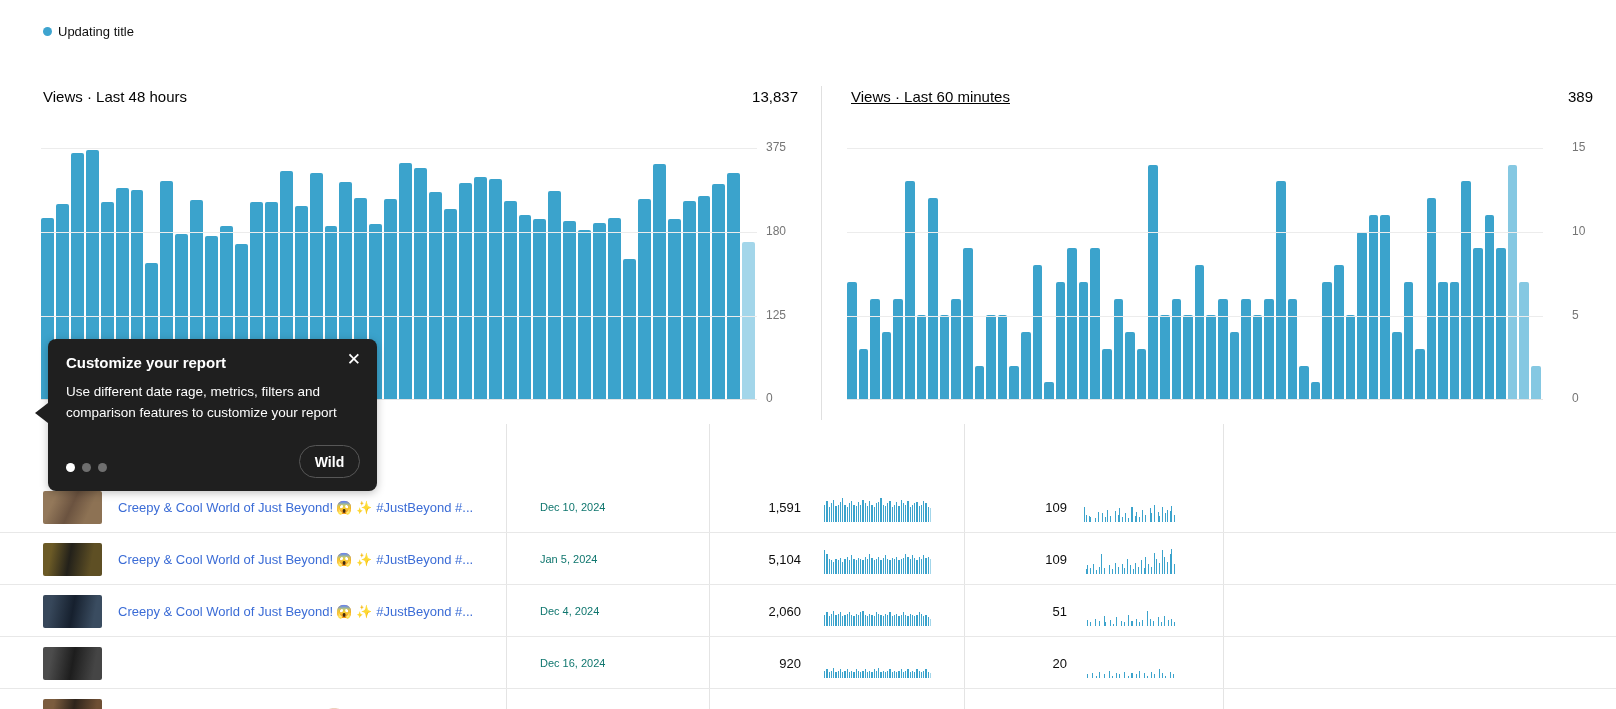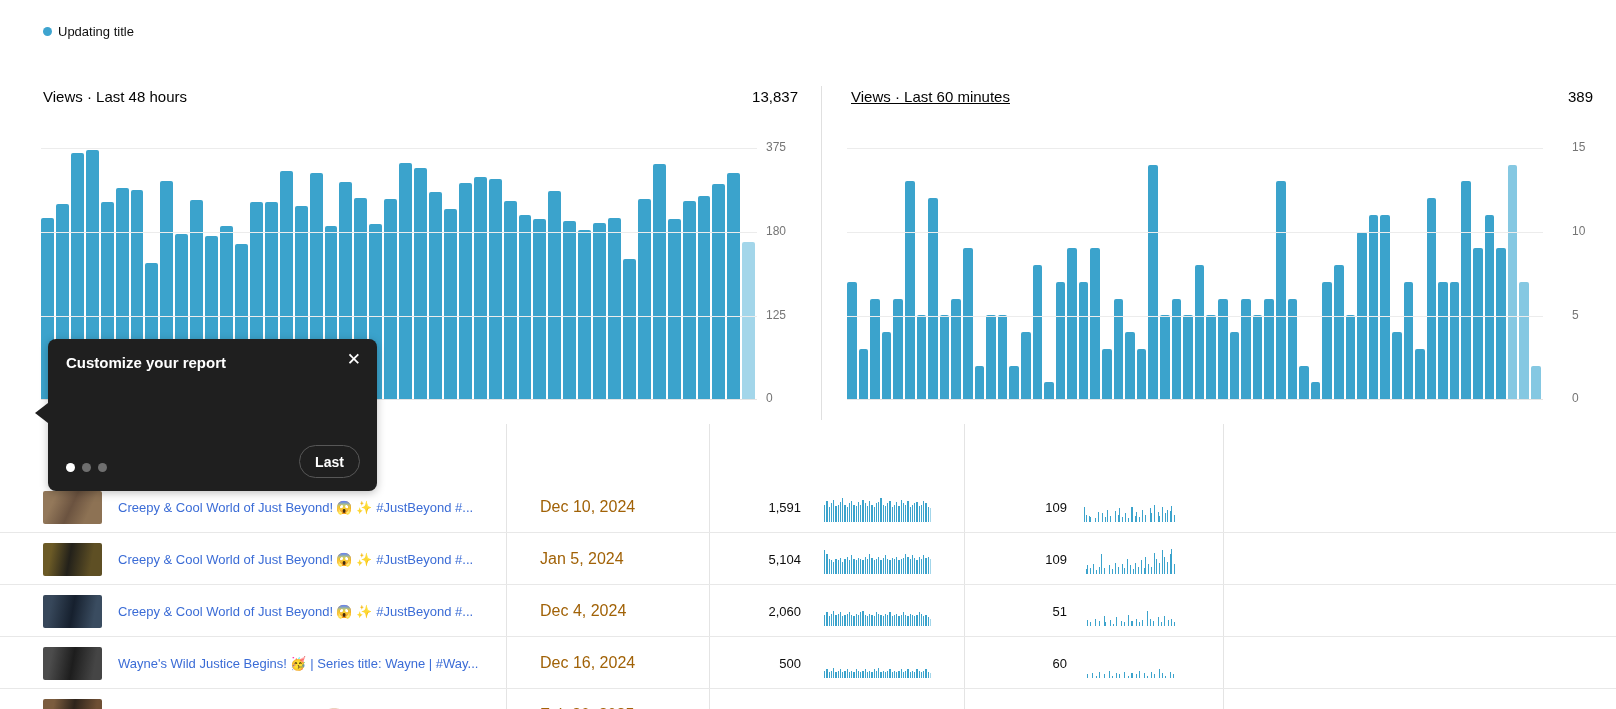--- a/index.html
+++ b/index.html
@@ -43,21 +43,21 @@
   .vline { position:absolute; top:424px; width:1px; height:285px; background:#e4e4e4; }
   .row { position:absolute; left:0; width:1616px; height:52px; border-bottom:1px solid #e8e8e8; }
   .thumb { position:absolute; left:43px; top:10px; width:59px; height:33px; border-radius:2px; }
   .t0 { background:linear-gradient(115deg,#93785a 20%,#6b5340 48%,#8d7254 75%); }
   .t1 { background:linear-gradient(100deg,#6b5a26 15%,#23211a 45%,#5e4f24 80%); }
   .t2 { background:linear-gradient(100deg,#37475a 15%,#16202e 50%,#3a4c60 85%); }
   .t3 { background:linear-gradient(100deg,#4c4c4c 15%,#1d1d1d 50%,#454545 85%); }
   .t4 { background:linear-gradient(100deg,#7b5c3e 18%,#2e241c 50%,#6e4f34 85%); }
   .vtitle { position:absolute; left:118px; top:0; height:52px; display:flex; align-items:center;
             font-size:13px; color:#3b6cd6; max-width:382px; white-space:nowrap; overflow:hidden; cursor:pointer; }
-  .vdate { position:absolute; left:540px; top:0; height:52px; display:flex; align-items:center; font-size:16px; color:#a16207;text-align:right; }
+  .vdate { position:absolute; left:540px; top:0; height:52px; display:flex; align-items:center; font-size:11px; color:#0f766e;text-align:right; }
   .num48 { position:absolute; right:815px; top:0; height:52px; display:flex; align-items:center; font-size:13px; color:#0d0d0d; }
   .num60 { position:absolute; right:549px; top:0; height:52px; display:flex; align-items:center; font-size:13px; color:#0d0d0d; }
   .spark { position:absolute; top:16px; height:25px; display:flex; align-items:flex-end; }
   .spark48 { left:824px; width:108px; }
   .spark60 { left:1084px; width:92px; }
   .spark .bar { flex:1; background:#3ba3cc; margin-right:1px; }
   .spark60 .bar { margin-right:0.5px; }
   .spark .bar.light { background:#a3d6ea; }
 </style>
 </head>
@@ -564,23 +564,22 @@
         <div class="bar" style="height: 25%;"></div>
         <div class="bar" style="height: 0%; background: transparent;"></div>
         <div class="bar" style="height: 30%;"></div>
         <div class="bar" style="height: 0%; background: transparent;"></div>
         <div class="bar" style="height: 15%;"></div>
       </div>
   </div>
 
   <div class="row" style="top:637px;">
     <div class="thumb t3"></div>
-    <div class="vtitle">Wayne's Wild Justice Begins! 🥳 | Series title: Wayne | #Way...</div>
     <div class="vdate">Dec 16, 2024</div>
-    <div class="num48">500</div>
+    <div class="num48">920</div>
     <div class="spark spark48">
         <div class="bar" style="height: 30%;"></div>
         <div class="bar" style="height: 35%;"></div>
         <div class="bar" style="height: 25%;"></div>
         <div class="bar" style="height: 30%;"></div>
         <div class="bar" style="height: 40%;"></div>
         <div class="bar" style="height: 25%;"></div>
         <div class="bar" style="height: 30%;"></div>
         <div class="bar" style="height: 35%;"></div>
         <div class="bar" style="height: 25%;"></div>
@@ -617,21 +616,21 @@
         <div class="bar" style="height: 30%;"></div>
         <div class="bar" style="height: 25%;"></div>
         <div class="bar" style="height: 35%;"></div>
         <div class="bar" style="height: 30%;"></div>
         <div class="bar" style="height: 25%;"></div>
         <div class="bar" style="height: 30%;"></div>
         <div class="bar" style="height: 35%;"></div>
         <div class="bar" style="height: 25%;"></div>
         <div class="bar light" style="height: 20%;"></div>
       </div>
-    <div class="num60">60</div>
+    <div class="num60">20</div>
     <div class="spark spark60">
         <div class="bar" style="height: 0%; background: transparent;"></div>
         <div class="bar" style="height: 0%; background: transparent;"></div>
         <div class="bar" style="height: 15%;"></div>
         <div class="bar" style="height: 0%; background: transparent;"></div>
         <div class="bar" style="height: 0%; background: transparent;"></div>
         <div class="bar" style="height: 20%;"></div>
         <div class="bar" style="height: 0%; background: transparent;"></div>
         <div class="bar" style="height: 0%; background: transparent;"></div>
         <div class="bar" style="height: 10%;"></div>
@@ -739,21 +738,22 @@
         <div class="bar" style="height: 0%; background: transparent;"></div>
         <div class="bar" style="height: 0%; background: transparent;"></div>
         <div class="bar" style="height: 0%; background: transparent;"></div>
       </div>
   </div>
 
   <div class="tip">
     <div class="tip-caret"></div>
     <div class="tip-title">Customize your report</div>
     <div class="tip-close">✕</div>
+    <div class="tip-body">Use different date rage, metrics, filters and comparison features to customize your report</div>
     <div class="tip-dots">
       <span class="tip-dot active"></span>
       <span class="tip-dot"></span>
       <span class="tip-dot"></span>
     </div>
-    <div class="tip-next">Last</div>
+    <div class="tip-next">Wild</div>
   </div>
 
 </div>
 
 </body></html>

